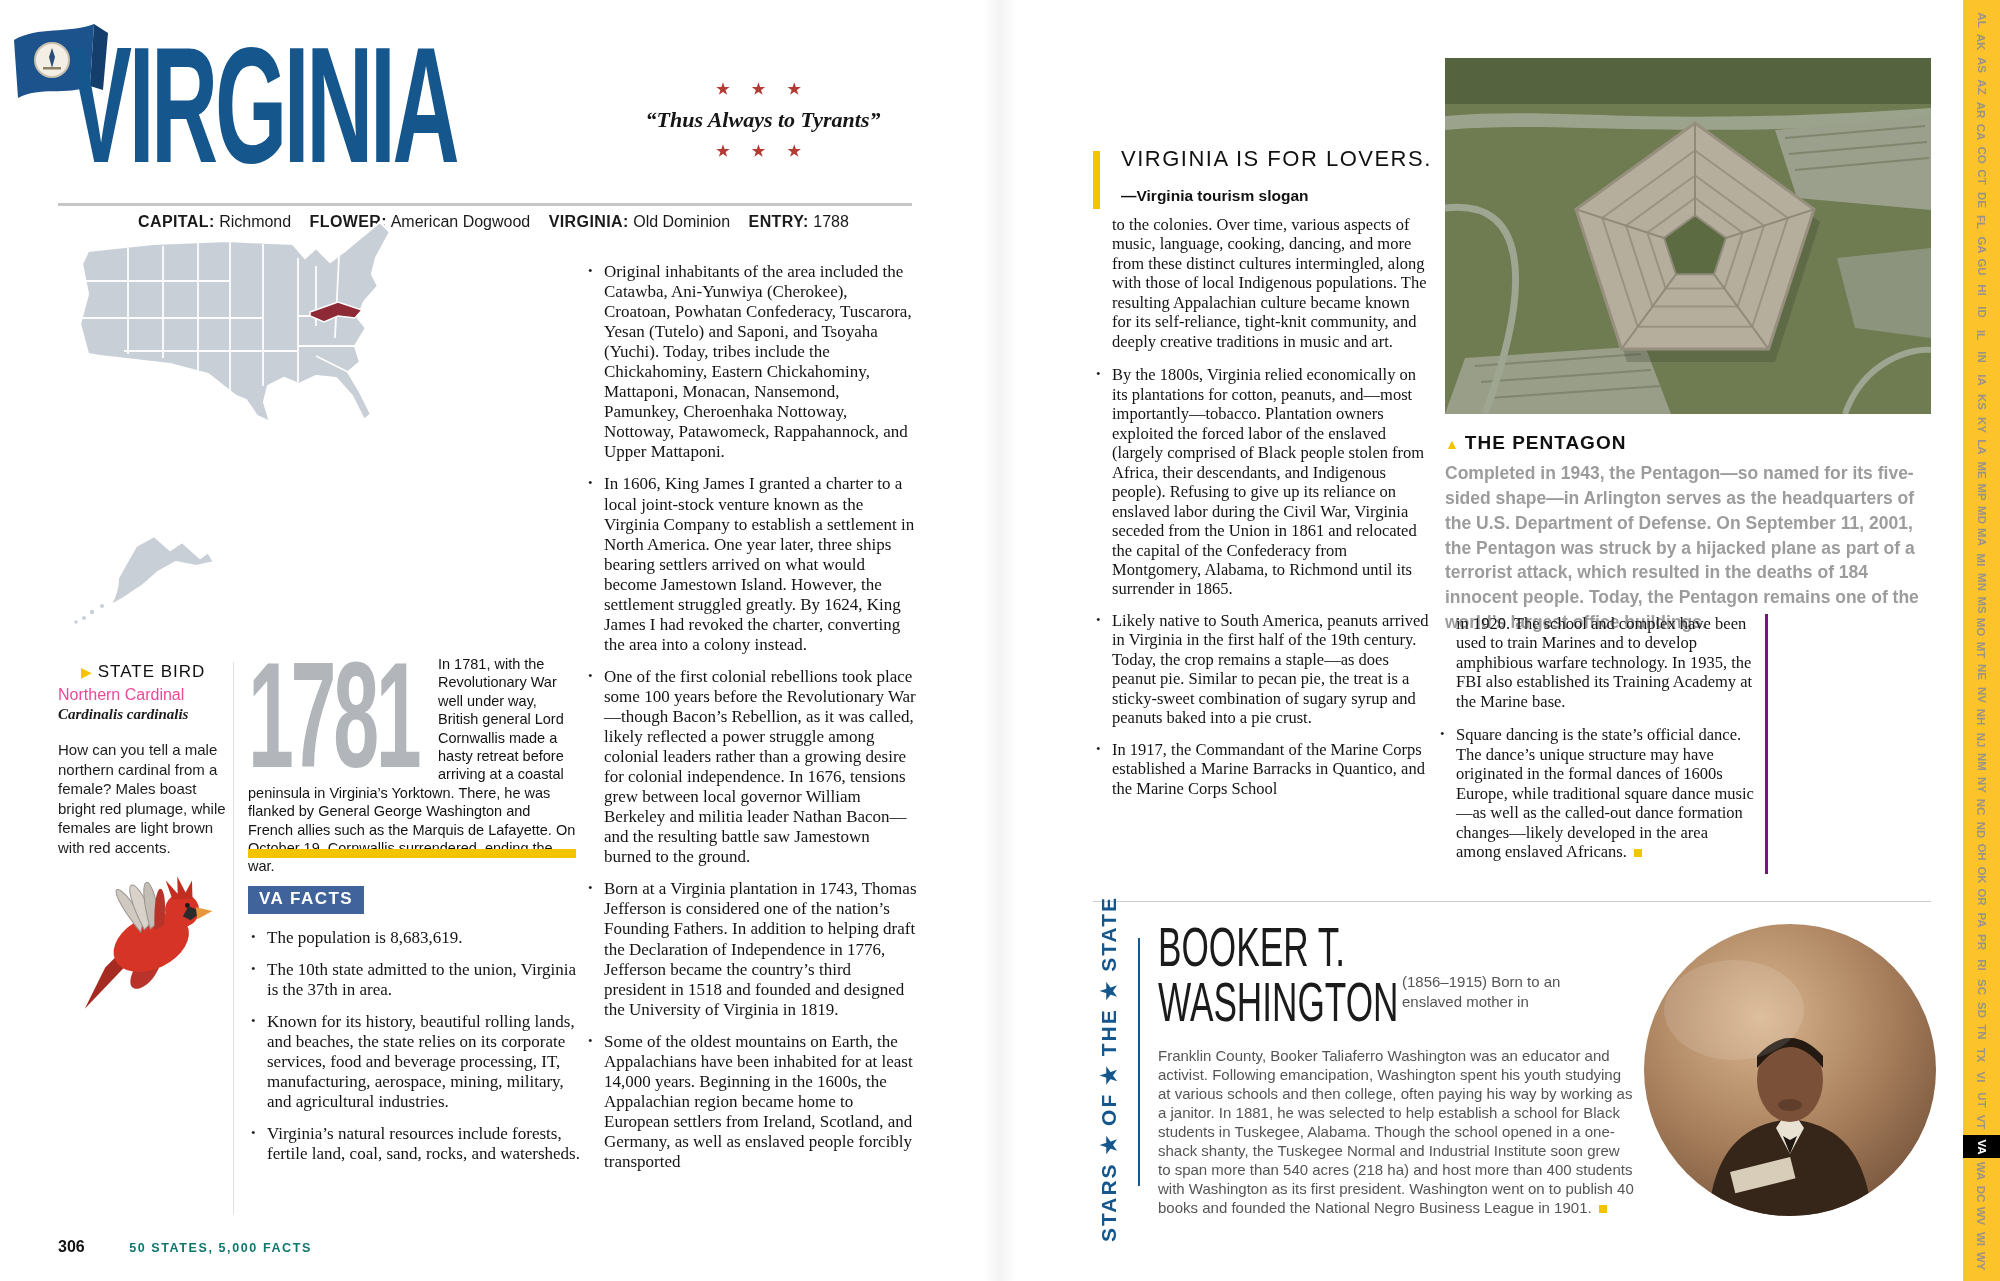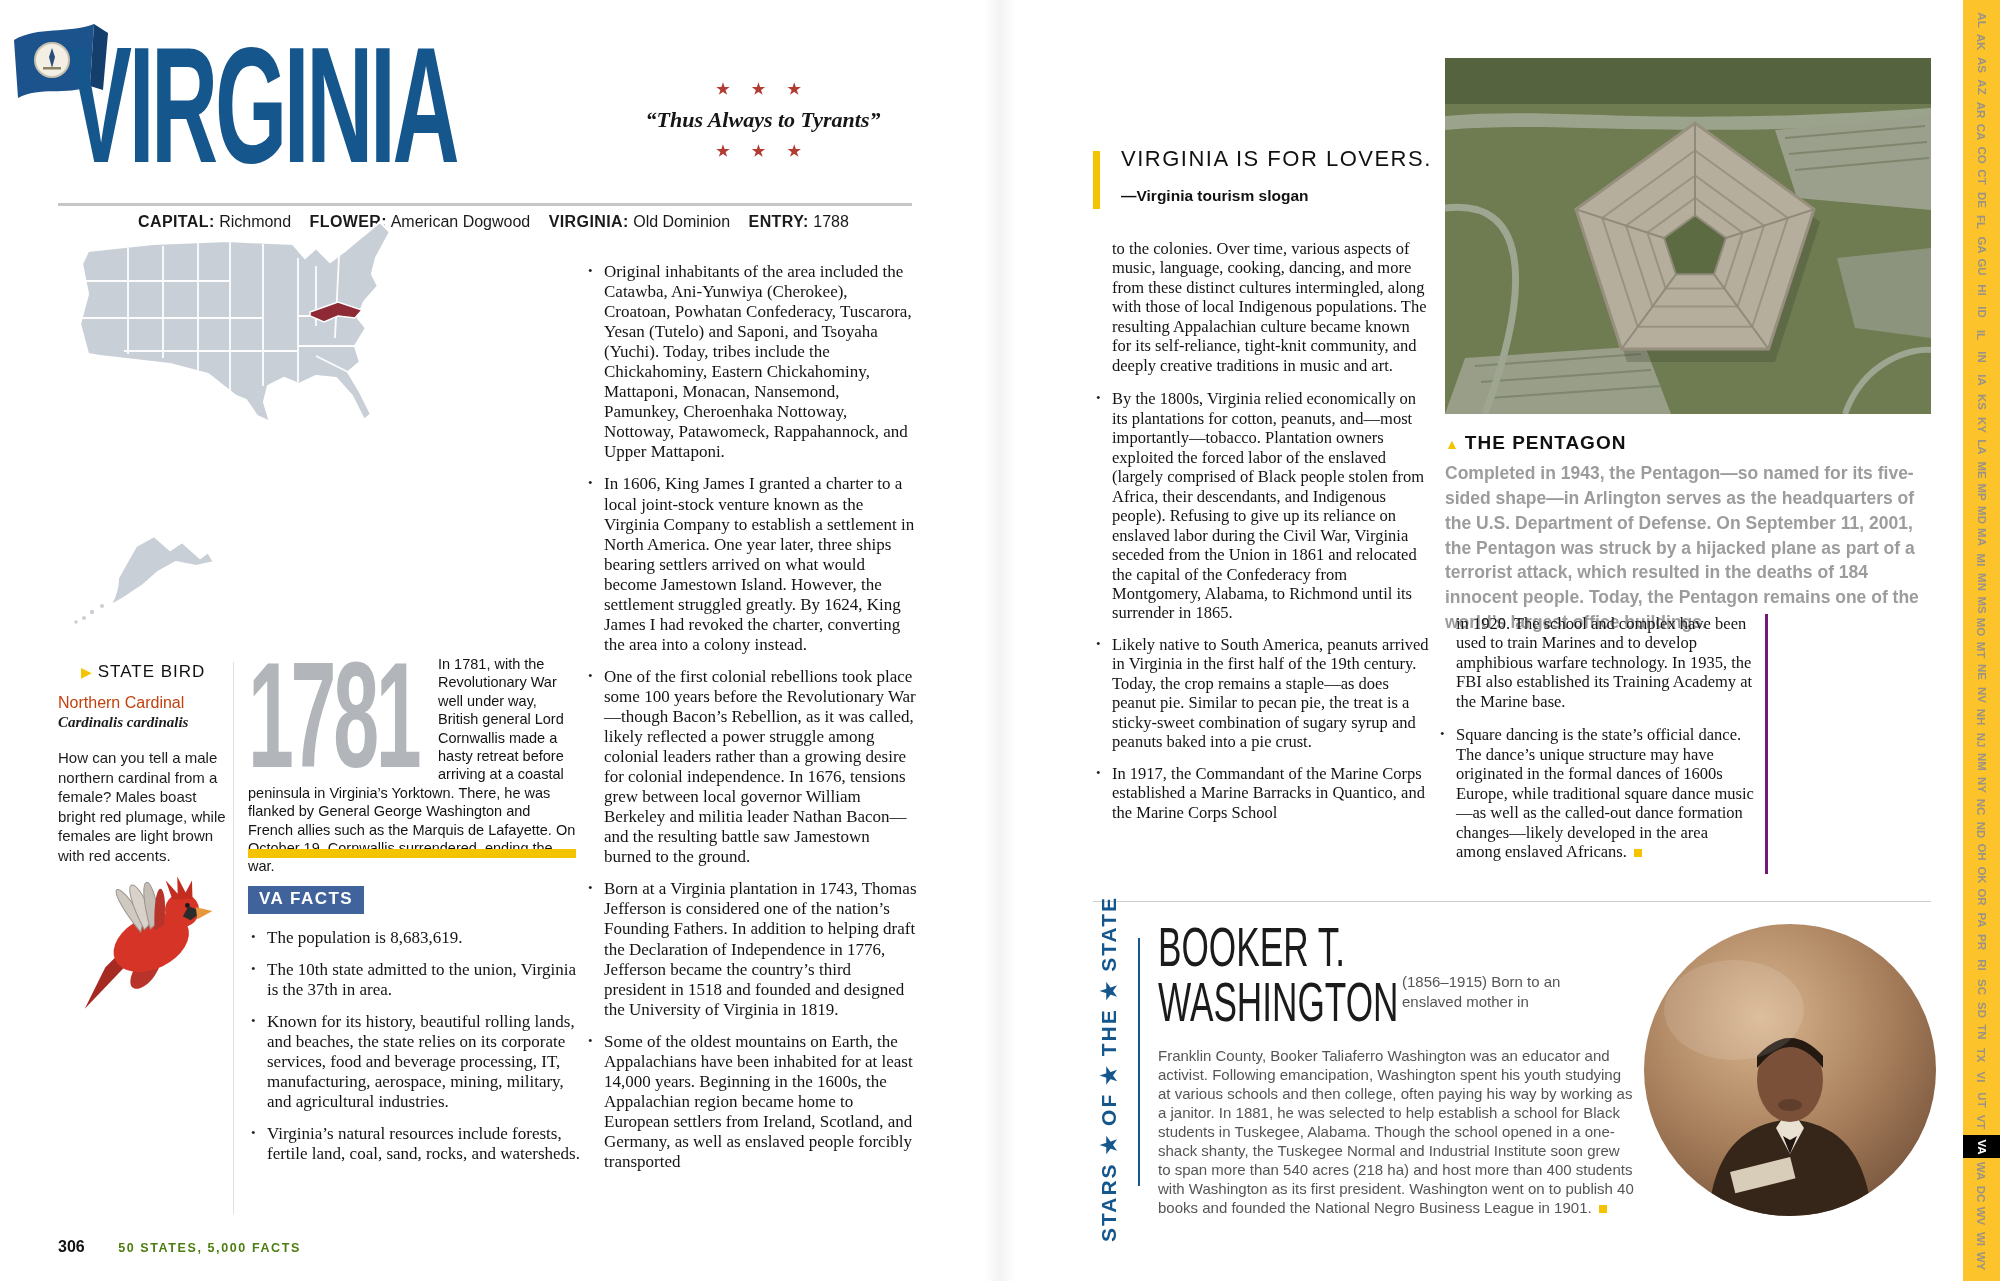--- a/index.html
+++ b/index.html
@@ -14,21 +14,21 @@
   .motto-text{font-family:"Liberation Serif",serif;font-style:italic;font-weight:700;
               font-size:22px;color:#161616;margin:9px 0;}
   .rule-top{left:58px;top:203px;width:854px;height:3px;background:#c6c6c6;}
   .vitals{left:138px;top:213px;font-size:16px;white-space:nowrap;}
   .vitals .pair{margin-right:14px;}
   .vitals .vl{font-weight:700;letter-spacing:.4px;}
   
   .bird{left:58px;top:662px;width:170px;}
   .sec-head{font-size:17px;font-weight:400;letter-spacing:1px;color:#111;margin-left:23px;}
   .tri{color:#f5c400;font-size:14px;margin-right:5px;}
-  .bird-name{font-size:16px;color:#c2410c;margin-top:12px;}
+  .bird-name{font-size:16px;color:#ec4899;margin-top:4px;}
   .bird-latin{font-family:"Liberation Serif",serif;font-style:italic;font-weight:700;
               font-size:15px;color:#1c1c1c;margin-top:2px;}
   .bird-text{font-size:15px;line-height:1.3;margin-top:17px;color:#1c1c1c;}
   .rule-col{width:1px;background:#e1e1e1;}
   
   .year-block{left:248px;top:655px;width:328px;font-size:14.5px;line-height:1.27;color:#131313;}
   .big-year{float:left;width:178px;height:120px;font-size:150px;font-weight:700;color:#b2b6ba;
             line-height:.8;letter-spacing:-6px;transform:scaleX(.55);transform-origin:left top;
             margin-right:12px;}
   .yellow-bar{left:248px;top:849px;width:328px;height:9px;background:#f5c400;}
@@ -42,21 +42,21 @@
   ul.slist li::before{content:"•";position:absolute;left:3px;top:1px;font-size:13px;color:#222;}
   .lead-p{font-family:"Liberation Serif",serif;font-size:17px;line-height:1.18;color:#141414;
           padding-left:19px;margin:0 0 12px;}
   
   .midcol{left:585px;top:248px;width:332px;}
   
   .quote{left:1093px;top:146px;width:340px;}
   .qbar{position:absolute;left:0;top:5px;width:7px;height:58px;background:#f5c400;}
   .qtext{margin-left:28px;font-size:22px;font-weight:400;letter-spacing:1.5px;color:#111;}
   .qattr{margin-left:28px;margin-top:15px;font-size:15.5px;font-weight:700;color:#111;}
-  .rcol1{left:1093px;top:239px;width:338px;}
+  .rcol1{left:1093px;top:215px;width:338px;}
   .rcol1 ul.slist li, .rcol1 .lead-p,
   .rcol2 ul.slist li, .rcol2 .lead-p{font-size:16.5px;line-height:1.18;}
   .pcap{left:1445px;top:432px;width:494px;}
   .pcap-head{font-size:19px;font-weight:700;letter-spacing:1px;color:#111;}
   .pcap-text{margin-top:7px;font-size:17.5px;line-height:1.42;color:#9c9c9c;font-weight:700;}
   .rcol2{left:1437px;top:614px;width:318px;border-right:3px solid #701a75;padding-right:10px;}
   .endmark::after{content:"";display:inline-block;width:8px;height:8px;background:#f5c400;
                   margin-left:7px;}
   .hr2{left:1093px;top:901px;width:838px;height:1px;background:#cfcfcf;}
   
@@ -72,21 +72,21 @@
   
   .tabs{right:0;top:0;width:37px;height:1281px;background:#fcc32b;display:flex;
         flex-direction:column;align-items:center;justify-content:space-between;
         padding:10px 0;box-sizing:border-box;}
   .tab{width:100%;height:19px;display:flex;align-items:center;justify-content:center;
        font-size:11.5px;font-weight:700;color:#9b9486;}
   .tab span{display:block;transform:rotate(90deg);}
   .tab.active{background:#000;color:#fff;height:23px;}
   
   .f-left{left:58px;top:1238px;font-size:16px;font-weight:700;color:#111;}
-  .f-book{color:#4d7c0f;font-size:12.5px;letter-spacing:1.6px;margin-left:29px;font-weight:700;}
+  .f-book{color:#0f766e;font-size:12.5px;letter-spacing:1.6px;margin-left:40px;font-weight:700;}
   .f-right{left:1893px;top:1304px;font-size:16px;font-weight:700;color:#111;}
   .gutter{left:985px;top:0;width:30px;height:100%;
           background:linear-gradient(90deg,rgba(0,0,0,0),rgba(0,0,0,.05),rgba(0,0,0,0));}
 </style>
 </head>
 <body>
 
 <div class="abs gutter"></div>
 
 <div class="abs" style="left:10px;top:20px;">

